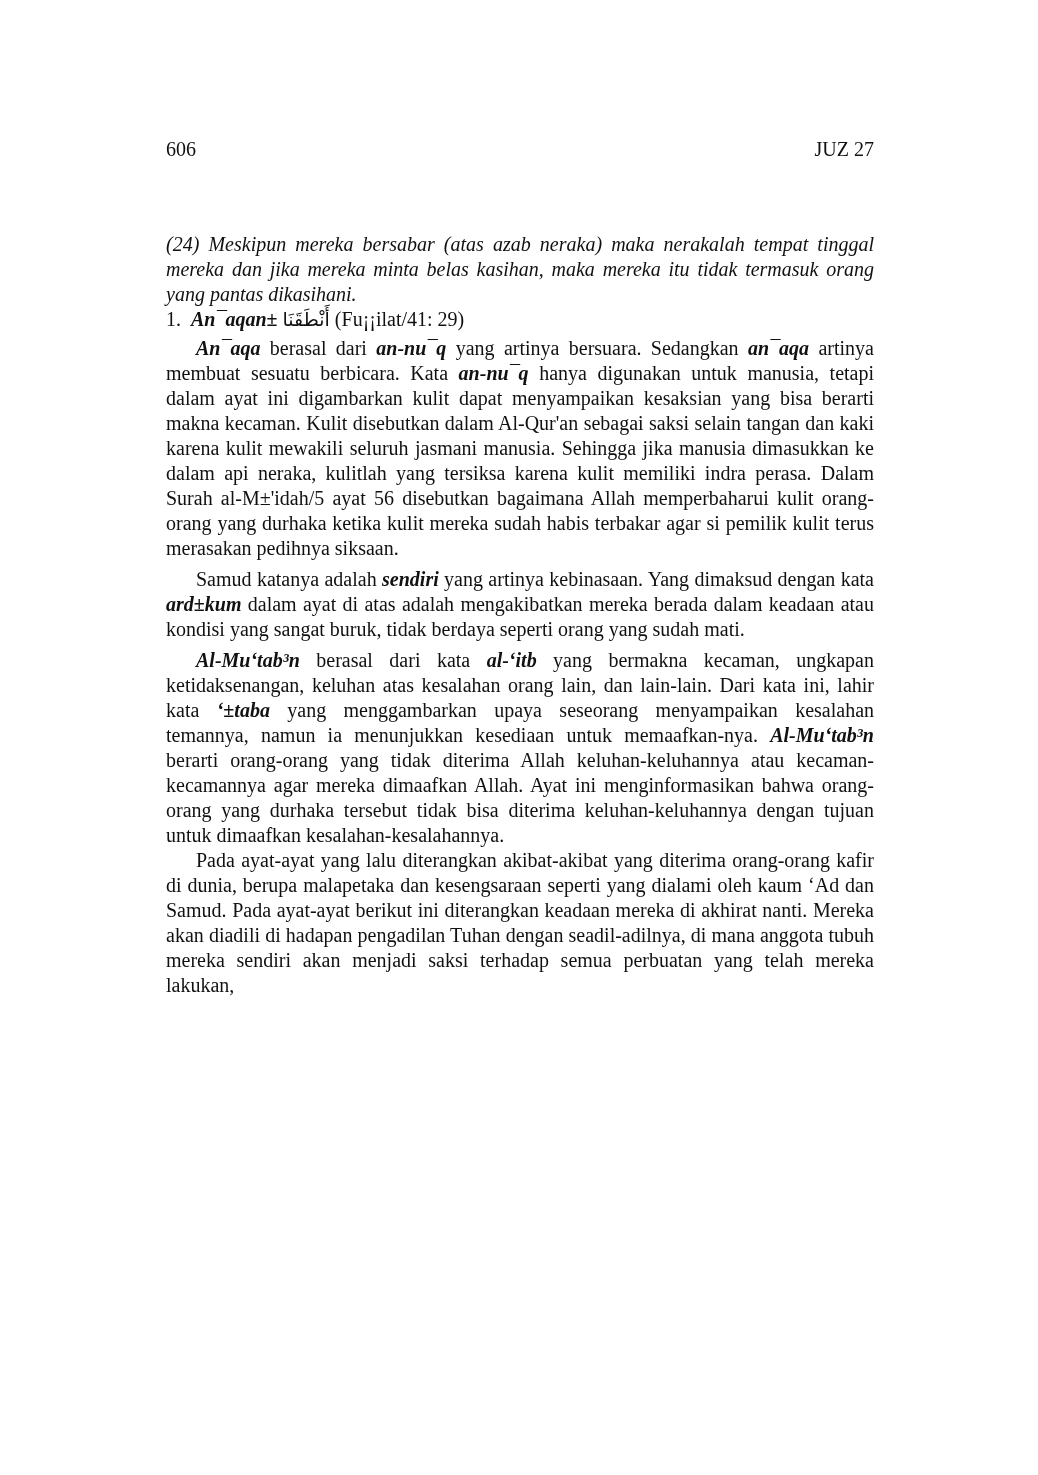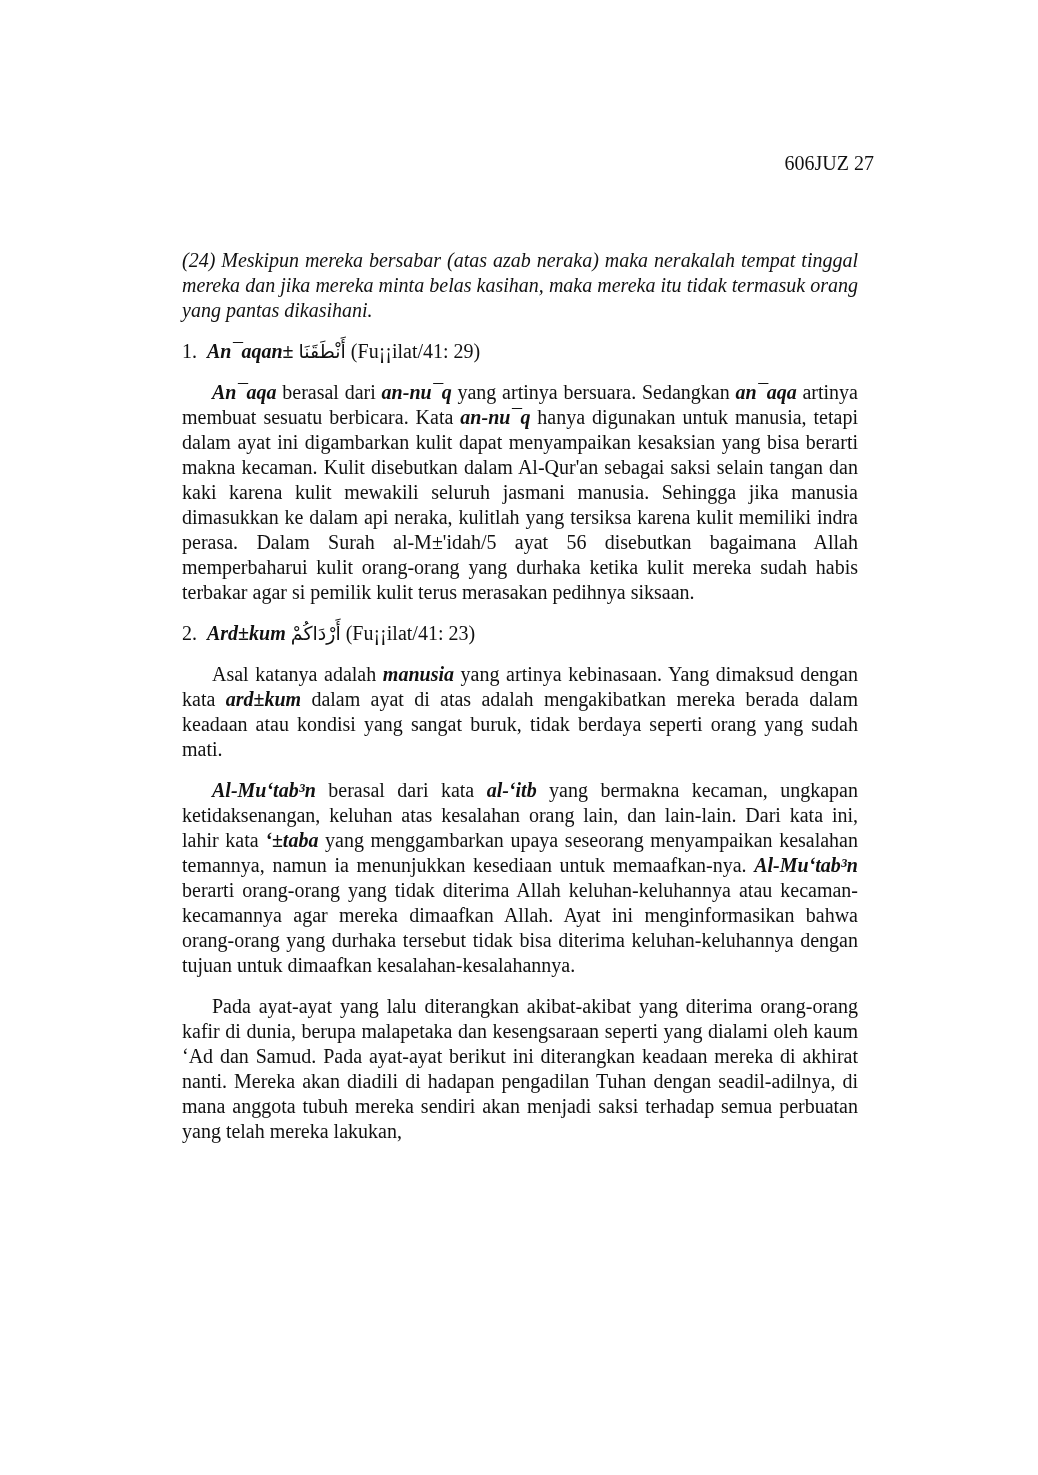--- a/index.html
+++ b/index.html
@@ -1,23 +1,23 @@
 <!DOCTYPE html>
 <html><head>
 <meta charset="utf-8">
 <style>
   html, body { margin: 0; padding: 0; background: #ffffff; }
   body { width: 1038px; height: 1475px; position: relative; overflow: hidden;
          font-family: "Liberation Serif", "DejaVu Serif", serif; color: #111; }
   .page { position: absolute; left: 166px; top: 0; width: 708px; }
-  .header { position: absolute; top: 152px; left: 0; width: 708px; height: 28px;
-            font-size: 20px; display: flex; justify-content: flex-end; }
+  .header { position: absolute; top: 138px; left: 0; width: 708px; height: 28px;
+            font-size: 20px; display: flex; justify-content: space-between; }
   .header .center { position: absolute; left: 0; right: 0; text-align: center; pointer-events: none; }
   .body { position: absolute; top: 232px; left: 0; width: 708px; font-size: 20px; line-height: 25px; }
-  p { margin: 16px; text-align: justify; text-align-last: left; }
+  p { margin: 0; text-align: justify; text-align-last: left; }
   .verse { font-style: italic; }
   .heading { font-weight: bold; margin-top: 22px; }
   .indent { text-indent: 30px; }
   .item { margin-top: 10px; }
   .ar { font-family: "DejaVu Sans", sans-serif; font-size: 19px; font-style: normal; direction: rtl; unicode-bidi: isolate; }
   i { font-style: italic; font-weight: bold; }
 </style>
 </head>
 <body>
 
@@ -32,25 +32,19 @@
 
 
     <p>
       <span>1.</span>&nbsp;
       <i>An¯aqan±</i>
       <span class="ar">أَنْطَقَنَا</span>
       <span>(Fu¡¡ilat/41: 29)</span>
     </p>
     <p class="indent" style="margin-top:4px"><i>An¯aqa</i><span> berasal dari </span><i>an-nu¯q</i><span> yang artinya bersuara. Sedangkan </span><i>an¯aqa</i><span> artinya membuat sesuatu berbicara. Kata </span><i>an-nu¯q</i><span> hanya digunakan untuk manusia, tetapi dalam ayat ini digambarkan kulit dapat menyampaikan kesaksian yang bisa berarti makna kecaman. Kulit disebutkan dalam Al-Qur'an sebagai saksi selain tangan dan kaki karena kulit mewakili seluruh jasmani manusia. Sehingga jika manusia dimasukkan ke dalam api neraka, kulitlah yang tersiksa karena kulit memiliki indra perasa. Dalam Surah al-M±'idah/5 ayat 56 disebutkan bagaimana Allah memperbaharui kulit orang-orang yang durhaka ketika kulit mereka sudah habis terbakar agar si pemilik kulit terus merasakan pedihnya siksaan.</span></p>
 
-    <p class="item" style="margin-top:14px">
-      <span>2.</span>&nbsp;
-      <i>Ard±kum</i>
-      <span class="ar">أَرْدَاكُمْ</span>
-      <span>(Fu¡¡ilat/41: 23)</span>
-    </p>
-    <p class="indent" style="margin-top:6px"><span>Asal katanya adalah </span><i>manusia</i><span> yang artinya kebinasaan. Yang dimaksud dengan kata </span><i>ard±kum</i><span> dalam ayat di atas adalah mengakibatkan mereka berada dalam keadaan atau kondisi yang sangat buruk, tidak berdaya seperti orang yang sudah mati.</span></p>
+    <p class="indent" style="margin-top:6px"><span>Samud katanya adalah </span><i>sendiri</i><span> yang artinya kebinasaan. Yang dimaksud dengan kata </span><i>ard±kum</i><span> dalam ayat di atas adalah mengakibatkan mereka berada dalam keadaan atau kondisi yang sangat buruk, tidak berdaya seperti orang yang sudah mati.</span></p>
 
     <p class="indent" style="margin-top:6px"><i>Al-Mu‘tab³n</i><span> berasal dari kata </span><i>al-‘itb</i><span> yang bermakna kecaman, ungkapan ketidaksenangan, keluhan atas kesalahan orang lain, dan lain-lain. Dari kata ini, lahir kata </span><i>‘±taba</i><span> yang menggambarkan upaya seseorang menyampaikan kesalahan temannya, namun ia menunjukkan kesediaan untuk memaafkan-nya. </span><i>Al-Mu‘tab³n</i><span> berarti orang-orang yang tidak diterima Allah keluhan-keluhannya atau kecaman-kecamannya agar mereka dimaafkan Allah. Ayat ini menginformasikan bahwa orang-orang yang durhaka tersebut tidak bisa diterima keluhan-keluhannya dengan tujuan untuk dimaafkan kesalahan-kesalahannya.</span></p>
 
     <p class="indent">Pada ayat-ayat yang lalu diterangkan akibat-akibat yang diterima orang-orang kafir di dunia, berupa malapetaka dan kesengsaraan seperti yang dialami oleh kaum ‘Ad dan Samud. Pada ayat-ayat berikut ini diterangkan keadaan mereka di akhirat nanti. Mereka akan diadili di hadapan pengadilan Tuhan dengan seadil-adilnya, di mana anggota tubuh mereka sendiri akan menjadi saksi terhadap semua perbuatan yang telah mereka lakukan,</p>
   </div>
 </div>
 
 </body></html>

